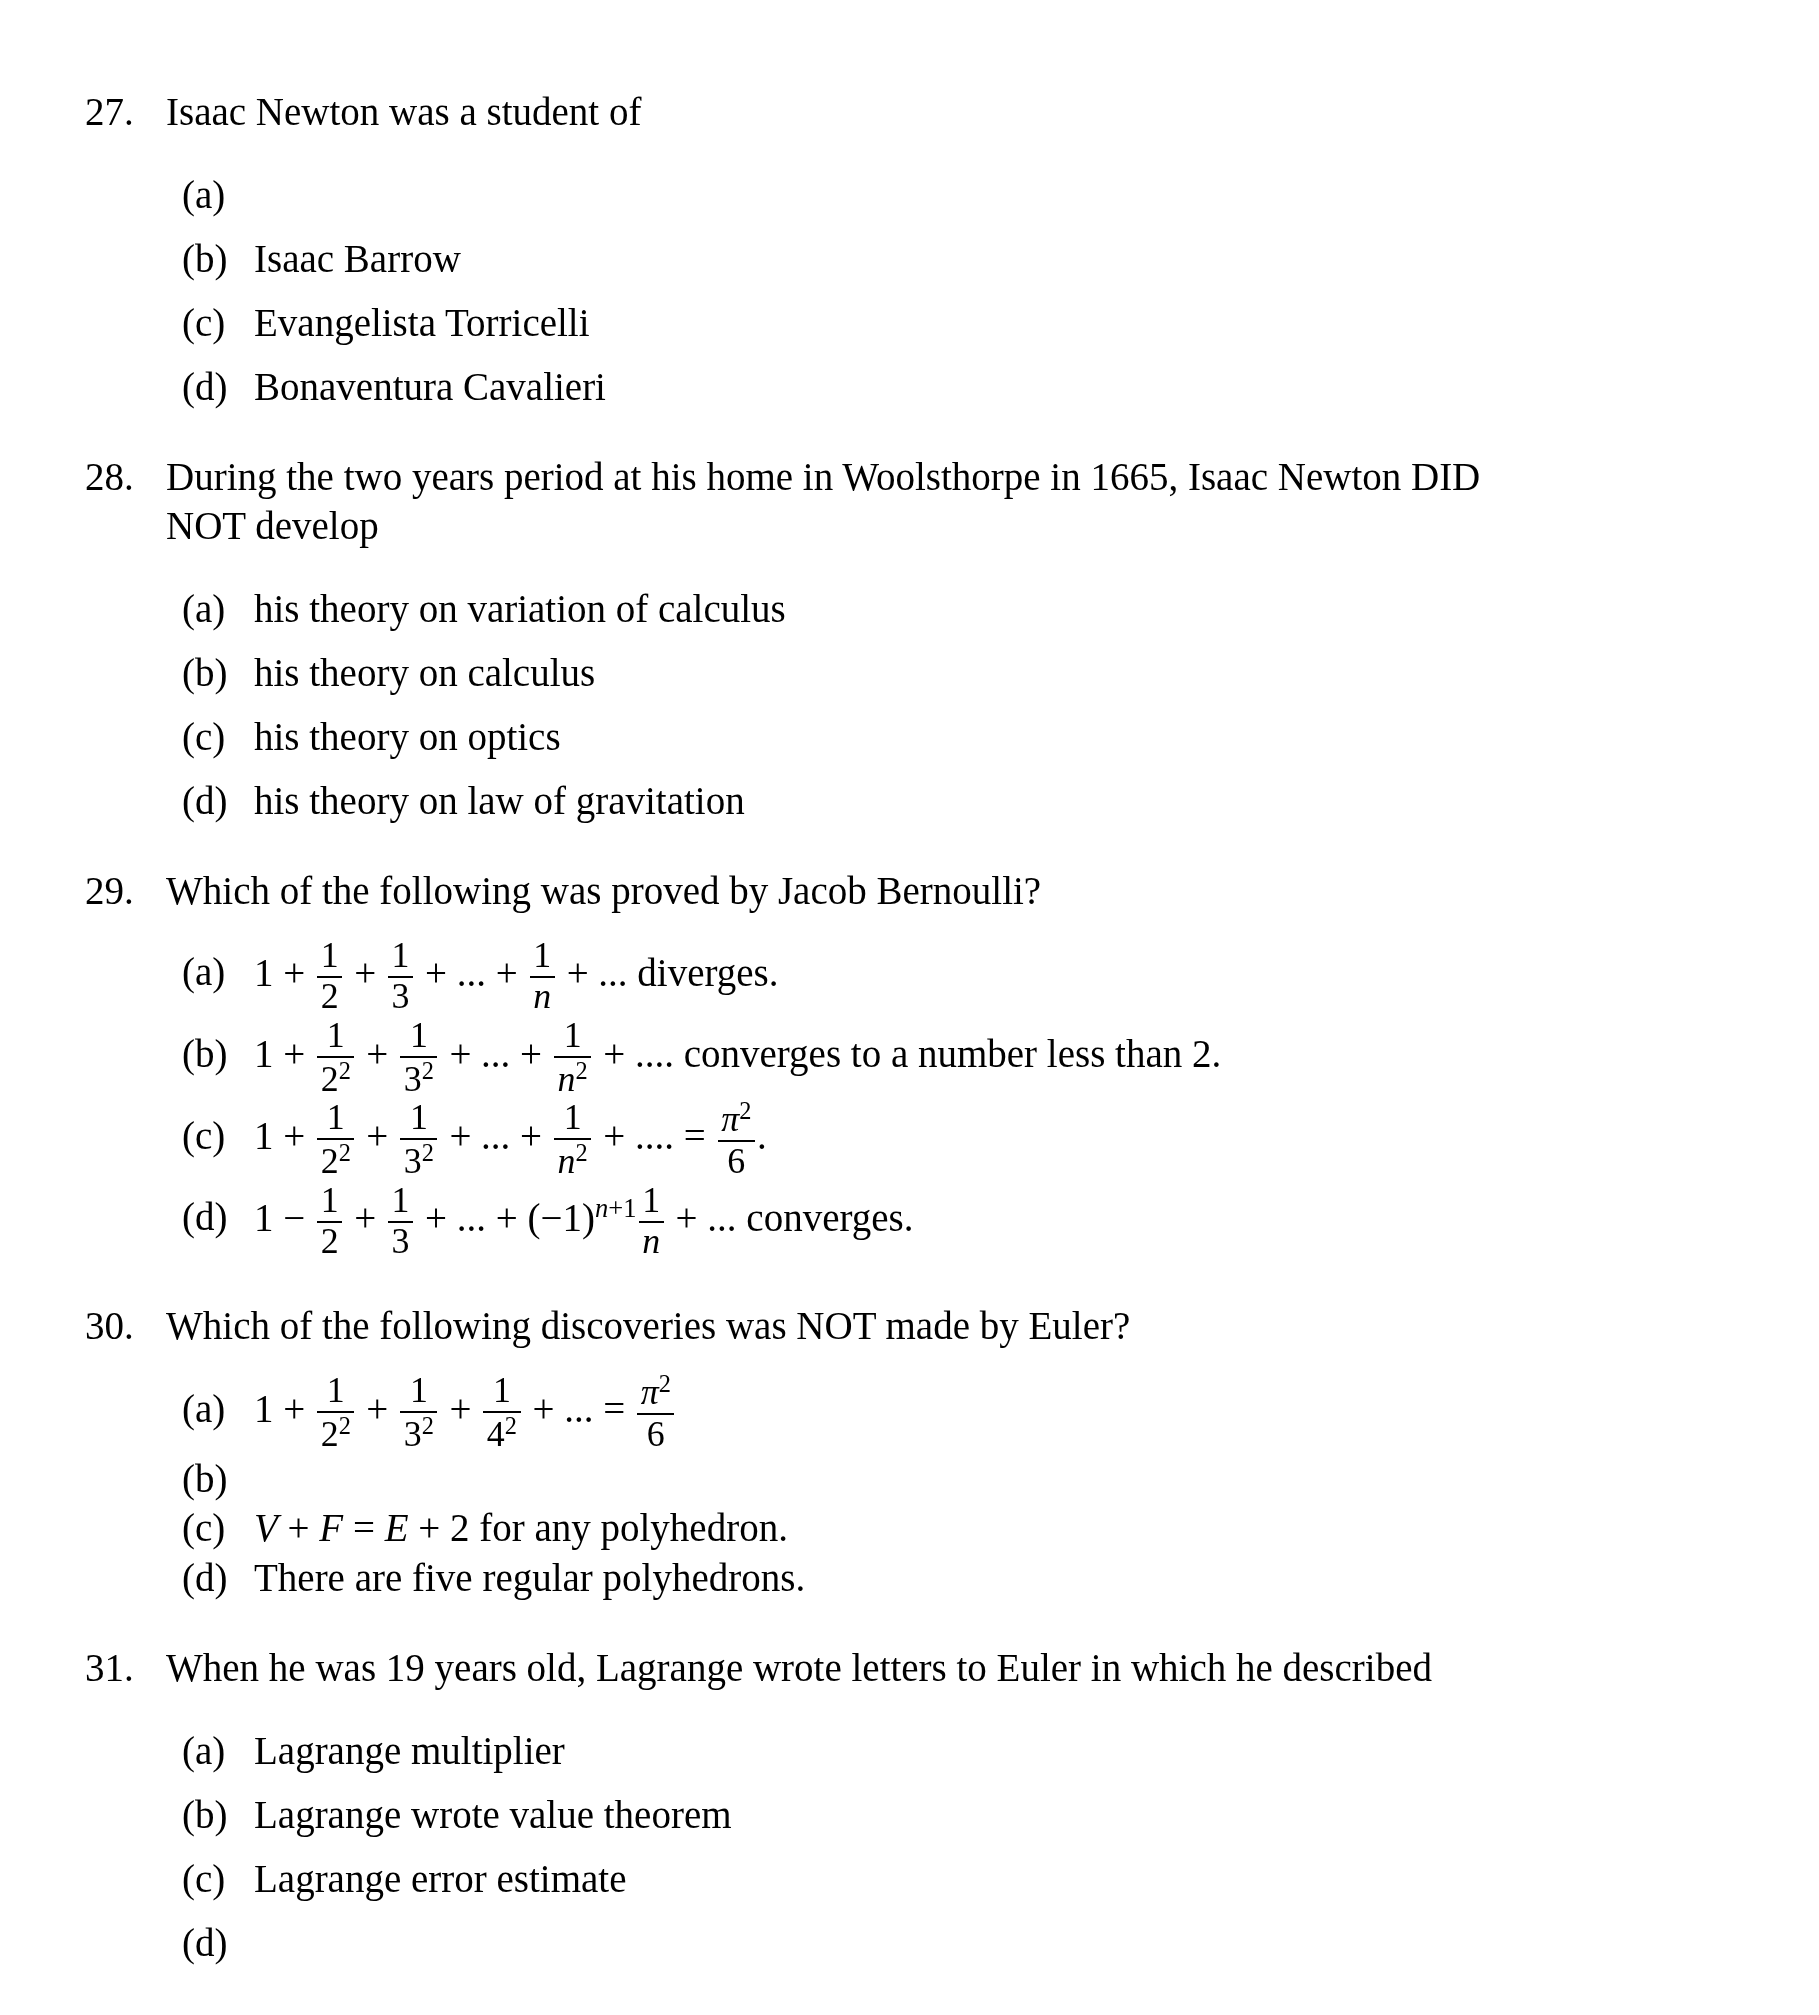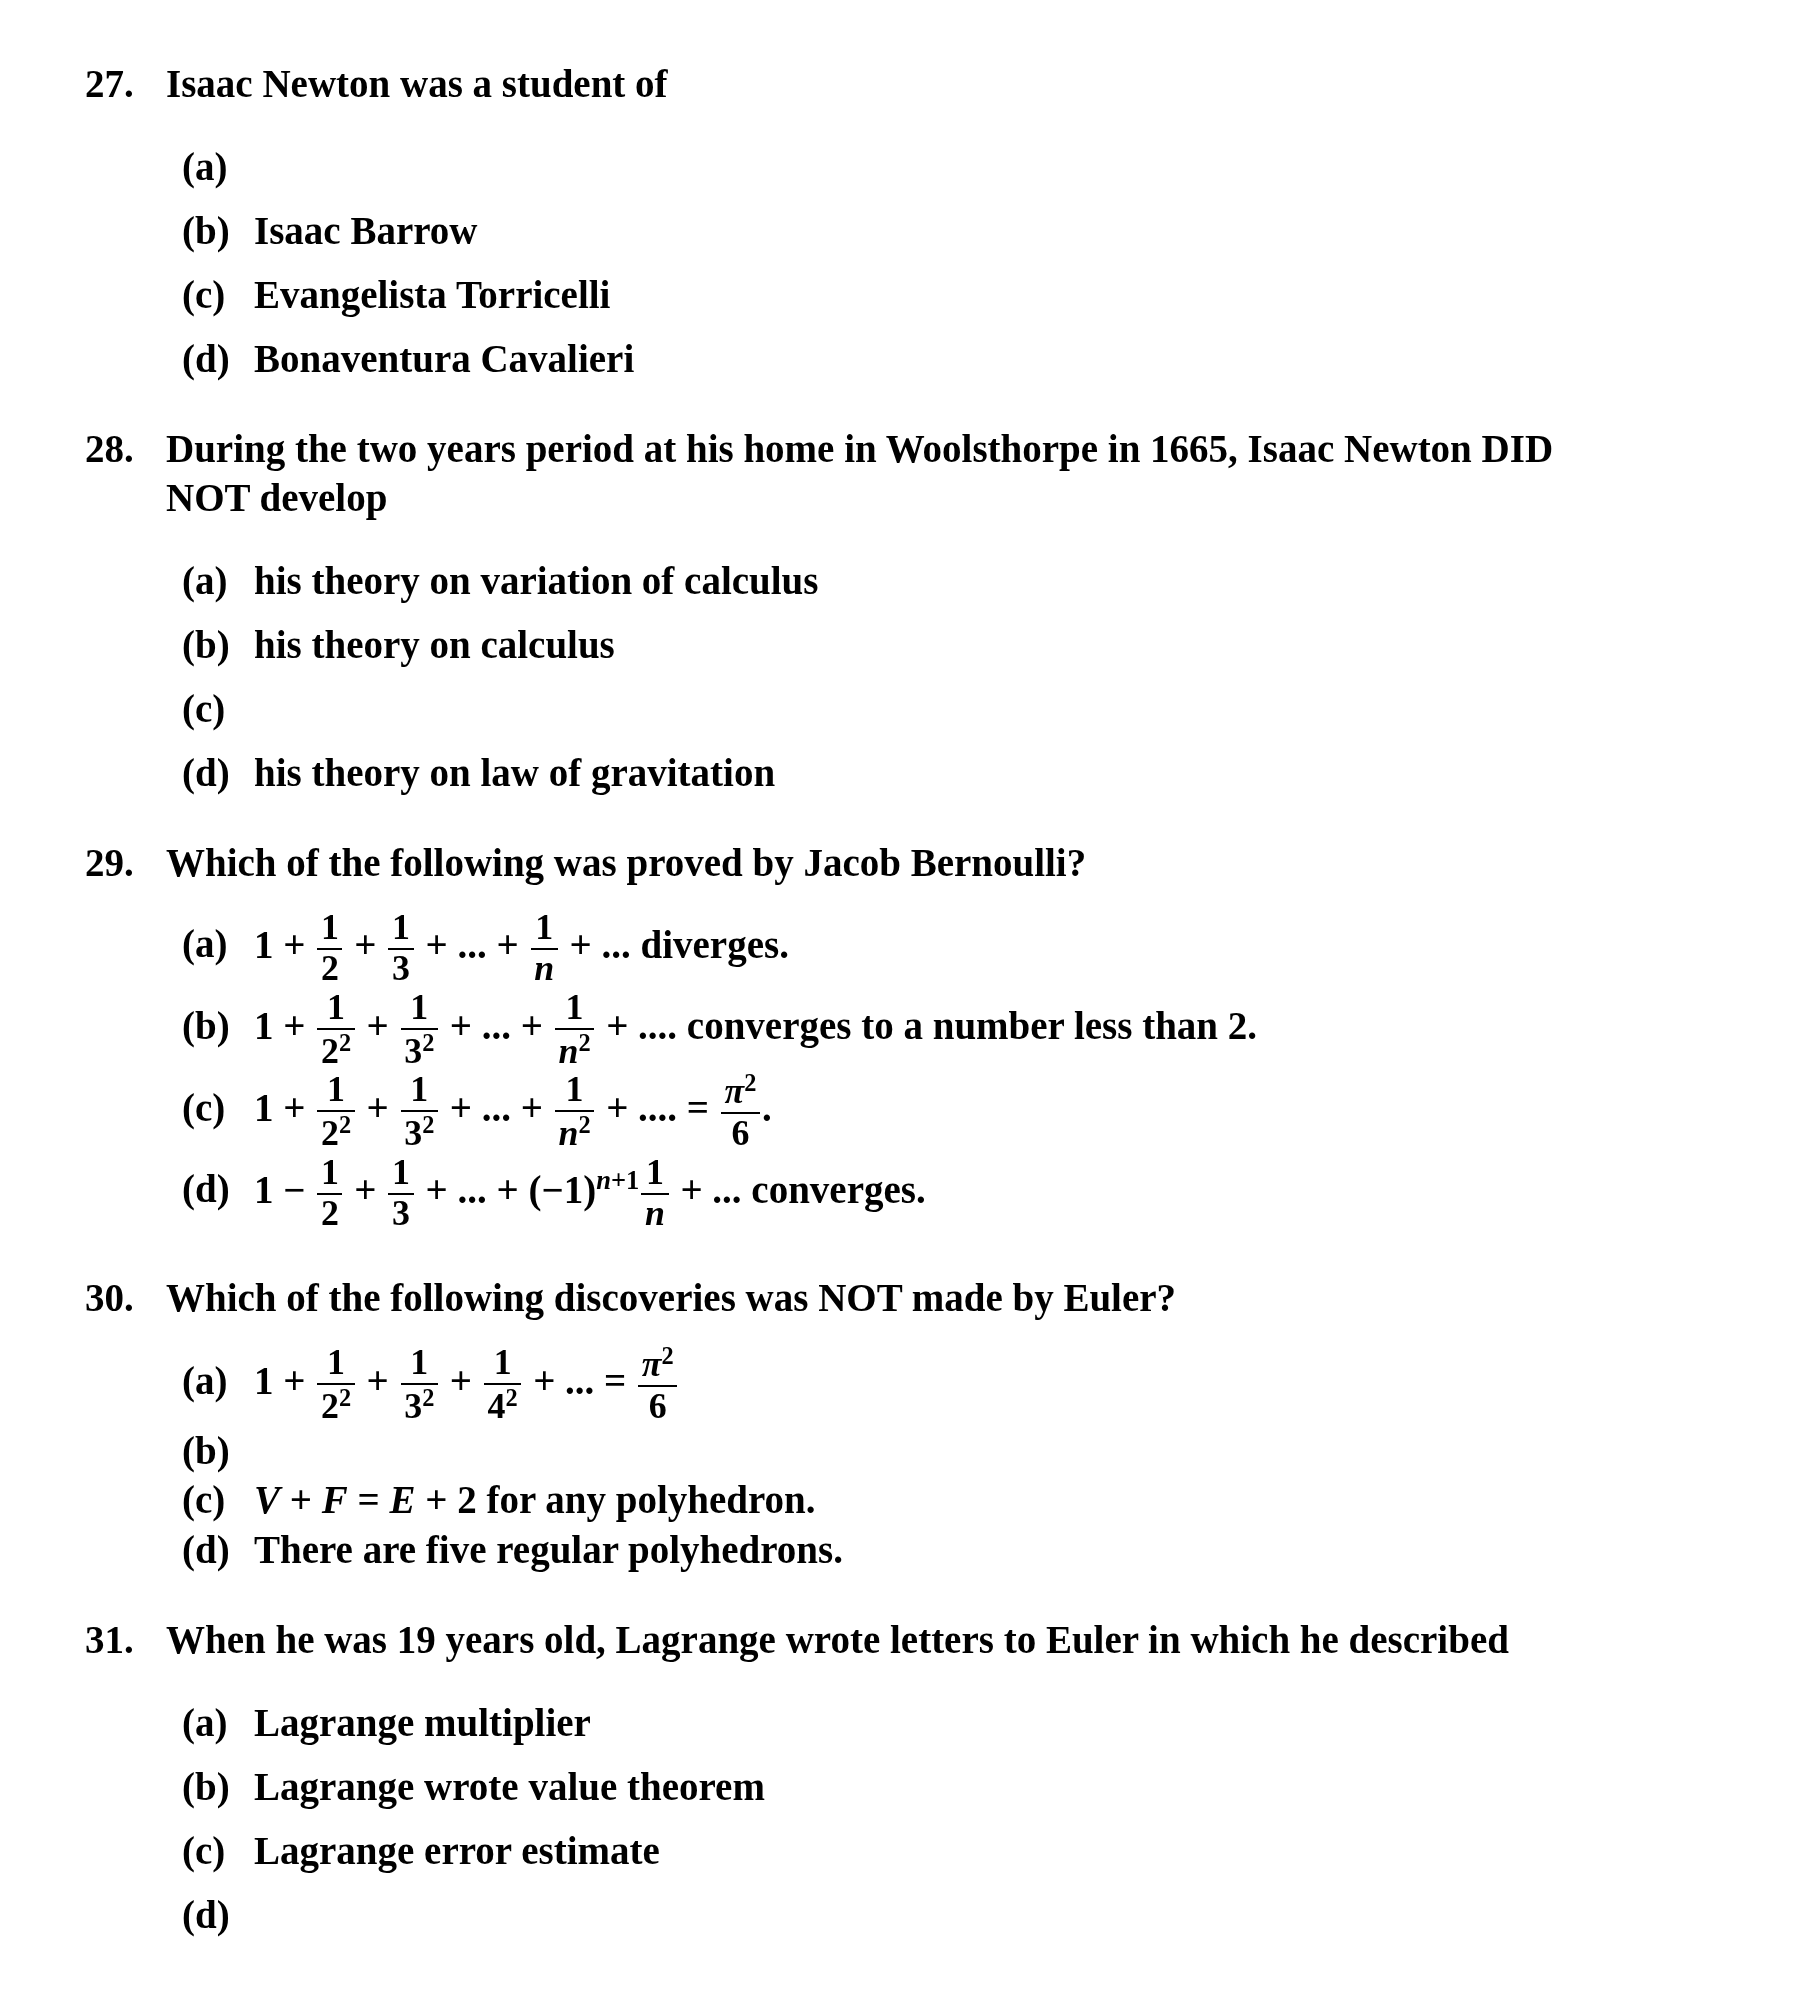--- a/index.html
+++ b/index.html
@@ -10,22 +10,21 @@
   }
   body {
     width: 1819px;
     height: 2015px;
     overflow: hidden;
     font-family: "Liberation Serif", "DejaVu Serif", serif;
     font-size: 39px;
     line-height: 1.25;
   }
   .page {
-    padding-top: 44px;
-    font-weight: bold;
+    padding-top: 72px;
   }
   .q {
     margin-bottom: 25.4px;
   }
   .q-head {
     display: flex;
     align-items: baseline;
     padding-left: 85px;
   }
   .q-num {
@@ -130,20 +129,21 @@
       <div class="opt">
         <span class="opt-label">(a)</span>
         <div class="opt-body">his theory on variation of calculus</div>
       </div>
       <div class="opt">
         <span class="opt-label">(b)</span>
         <div class="opt-body">his theory on calculus</div>
       </div>
       <div class="opt">
         <span class="opt-label">(c)</span>
+        <div class="opt-body">his theory on optics</div>
       </div>
       <div class="opt">
         <span class="opt-label">(d)</span>
         <div class="opt-body">his theory on law of gravitation</div>
       </div>
     </div>
   </div>
 
   <div class="q">
     <div class="q-head">

